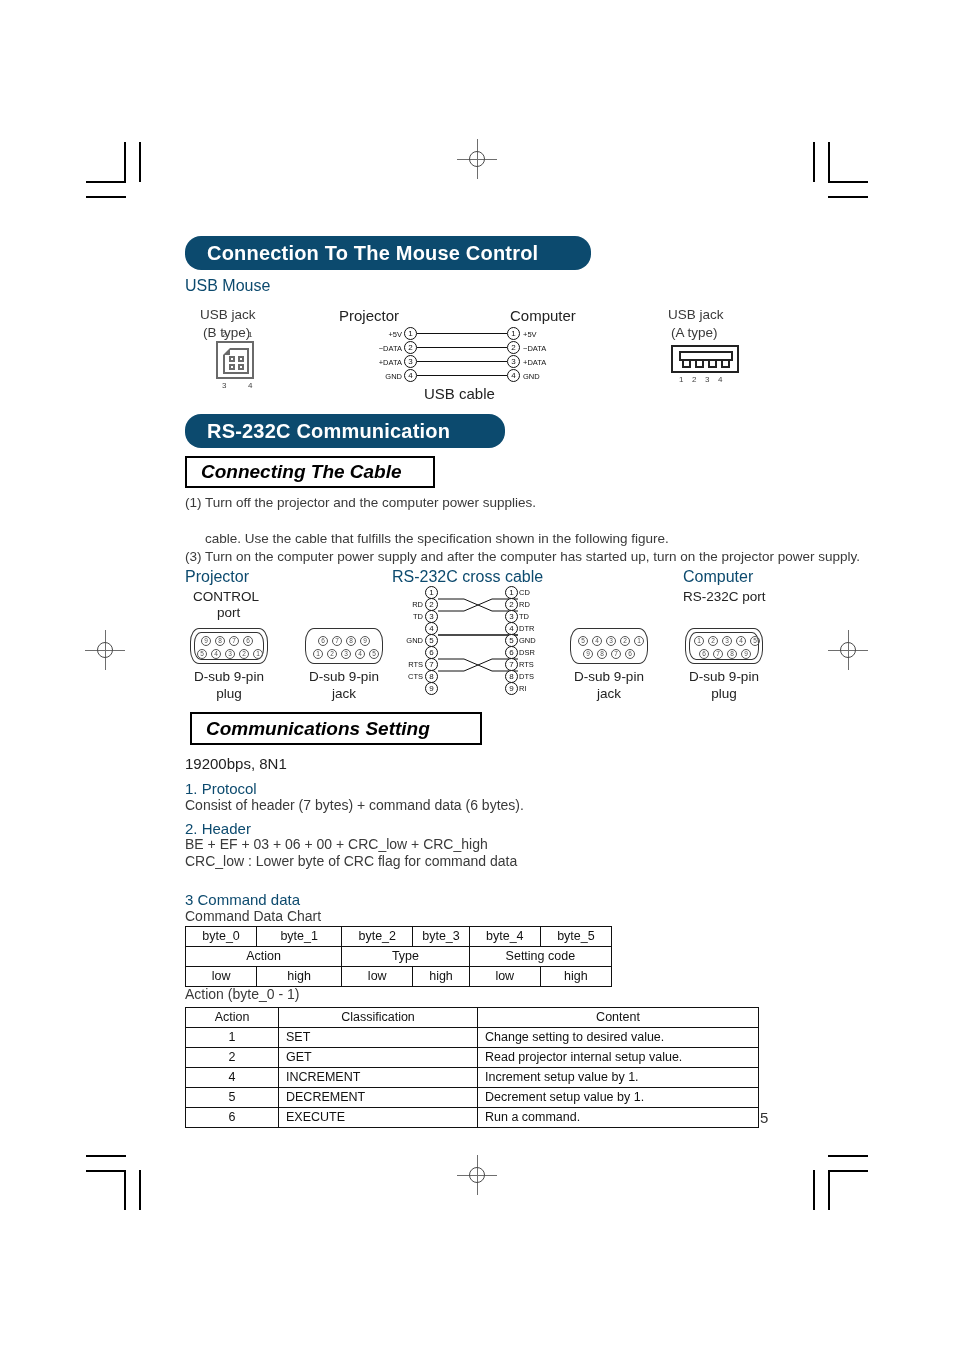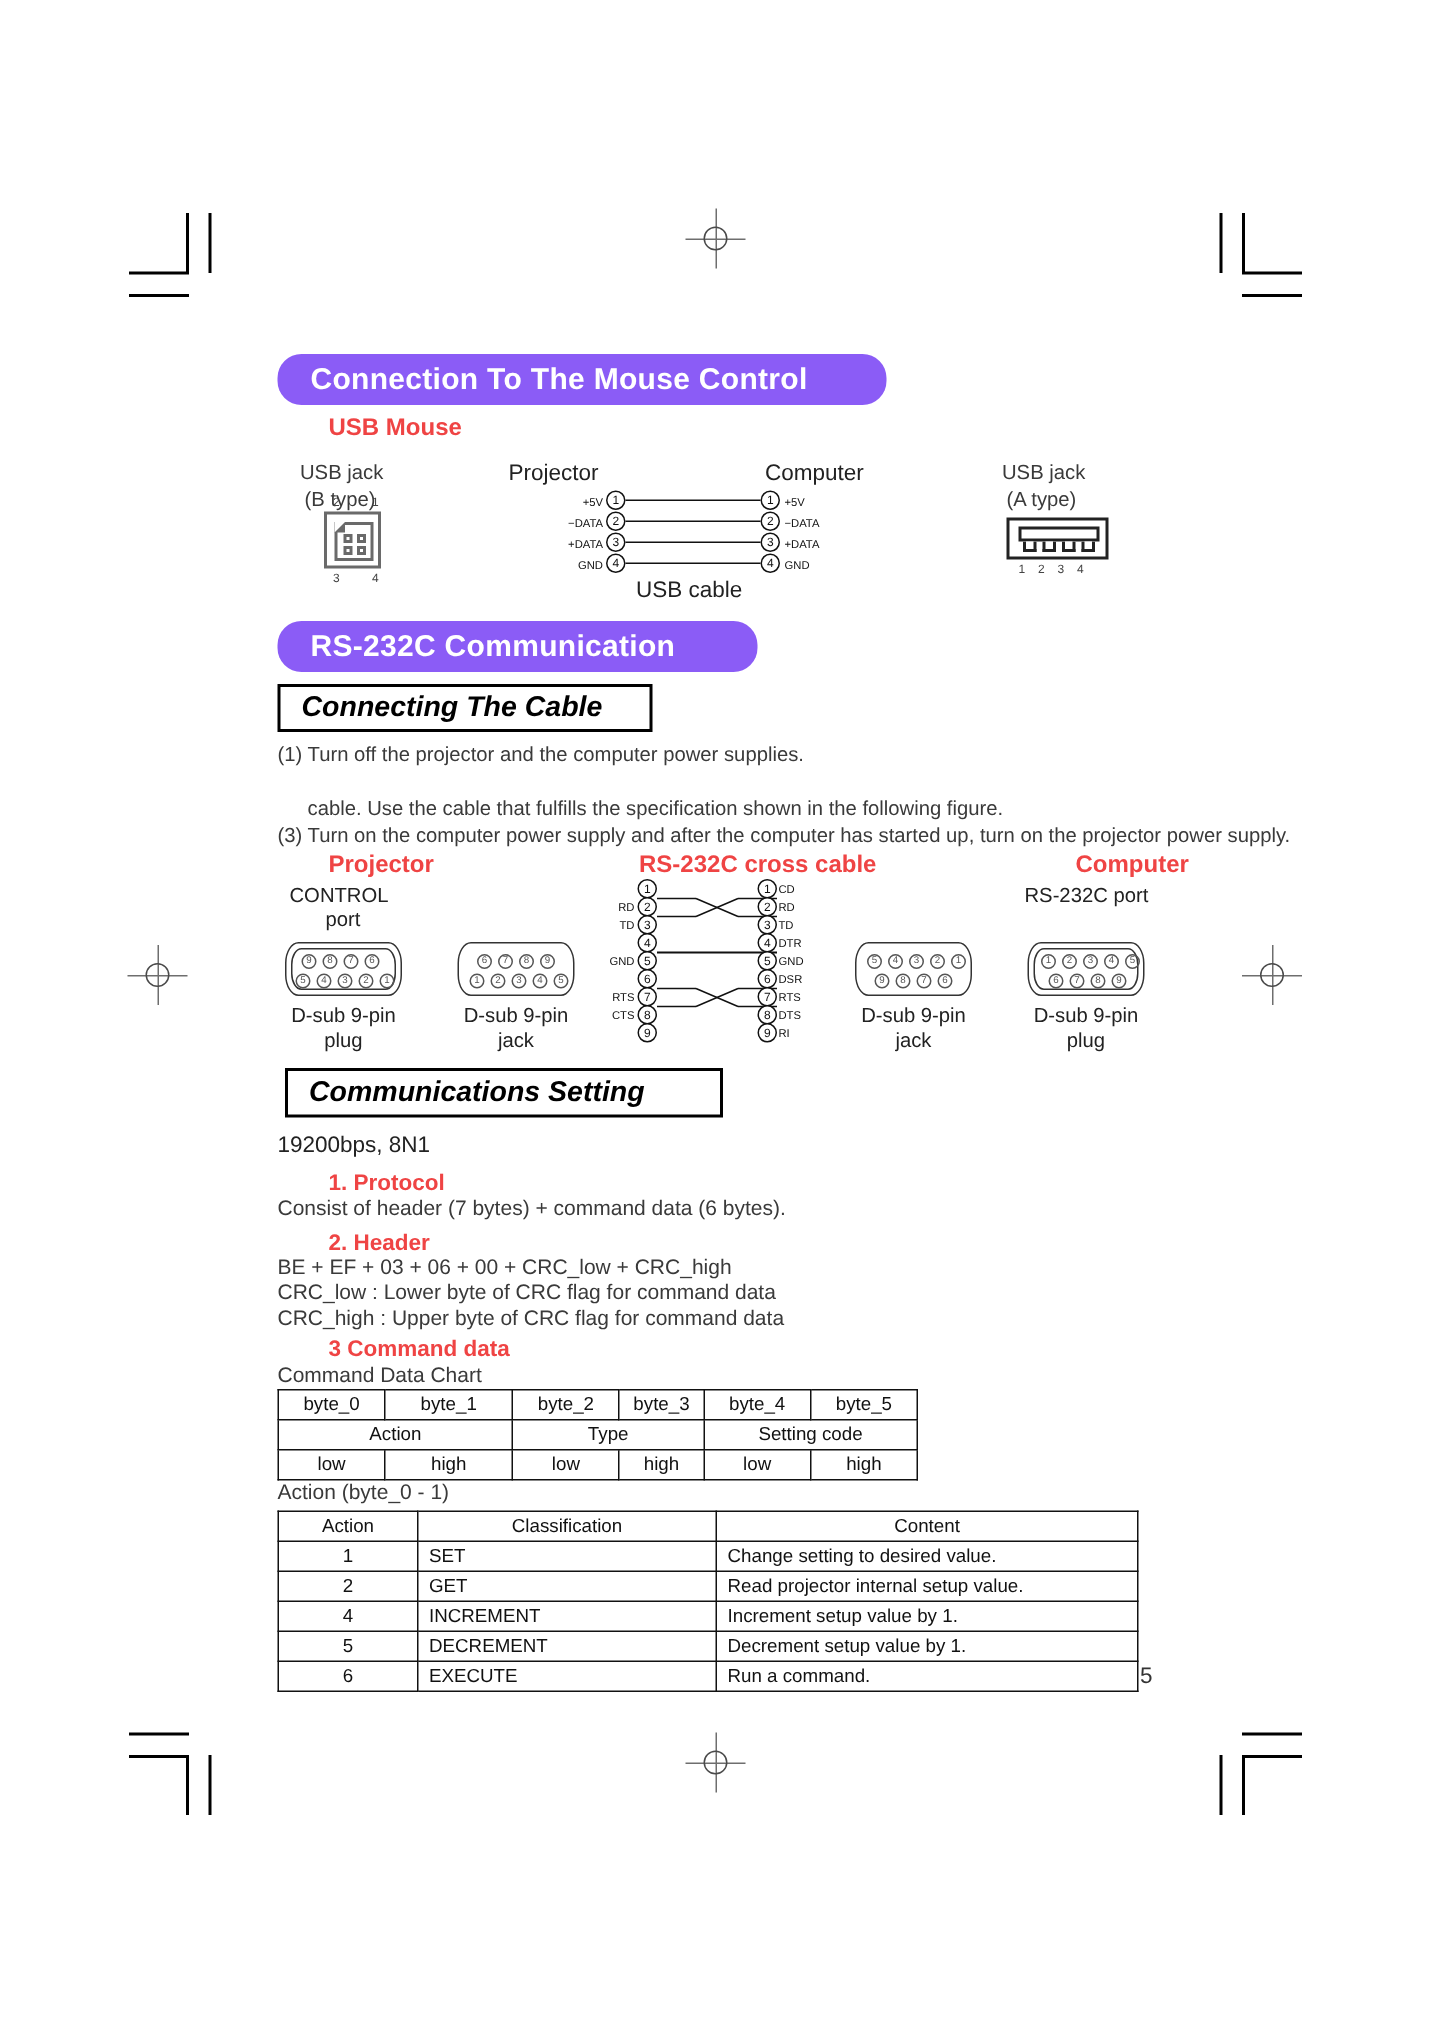--- a/index.html
+++ b/index.html
@@ -29,21 +29,21 @@
   .pagenum {
     position: absolute;
     left: 760px; top: 1109px;
     font-size: 15px;
     color: #333;
   }
 
   
   .banner {
     position: absolute;
-    background: #8b5cf6;
+    background: #0c4a6e;
     border-radius: 16px;
     color: #ffffff;
     font-weight: bold;
     display: flex;
     align-items: center;
     padding-left: 22px;
     box-sizing: border-box;
     letter-spacing: 0.2px;
   }
 
@@ -54,21 +54,21 @@
     background: #fff;
     font-style: italic;
     font-weight: bold;
     display: flex;
     align-items: center;
     padding: 0 14px;
     box-sizing: border-box;
     color: #000;
   }
 
-  .h-bold { position: absolute; font-weight: bold; color: #ef4444; margin-left: 34px; }
+  .h-bold { position: absolute; font-weight: normal; color: #0c4a6e; }
   .txt { position: absolute; color: #3a3a3a; }
   .txt-d { position: absolute; color: #222; }
 
   
   .usb-b-outer {
     position: absolute;
     border: 2px solid #6a6a6a;
     background: #fff;
     box-sizing: border-box;
   }
@@ -461,21 +461,20 @@
   <div class="boxhead" style="left:190px;top:712px;width:292px;height:33px;font-size:19px;">Communications Setting</div>
 
   <div class="txt-d" style="left:185px;top:755px;font-size:15px;text-align:center;">19200bps,  8N1</div>
 
   <div class="h-bold" style="left:185px;top:780px;font-size:15px;">1. Protocol</div>
   <div class="txt" style="left:185px;top:797px;font-size:14px;">Consist of header (7 bytes) + command data (6 bytes).</div>
 
   <div class="h-bold" style="left:185px;top:820px;font-size:15px;">2. Header</div>
   <div class="txt" style="left:185px;top:836px;font-size:14px;">BE + EF + 03 + 06 + 00 + CRC_low + CRC_high</div>
   <div class="txt" style="left:185px;top:853px;font-size:14px;">CRC_low : Lower byte of CRC flag for command data</div>
-  <div class="txt" style="left:185px;top:870px;font-size:14px;">CRC_high : Upper byte of CRC flag for command data</div>
 
   <div class="h-bold" style="left:185px;top:891px;font-size:15px;">3 Command data</div>
   <div class="txt" style="left:185px;top:908px;font-size:14px;">Command Data Chart</div>
 
   <table style="left:185px;top:926px;width:427px;">
     <tbody>
         <tr>
       <td style="width:71px;">byte_0</td>
       <td style="width:90px;margin-left:40px;">byte_1</td>
       <td style="width:71px;">byte_2</td>

